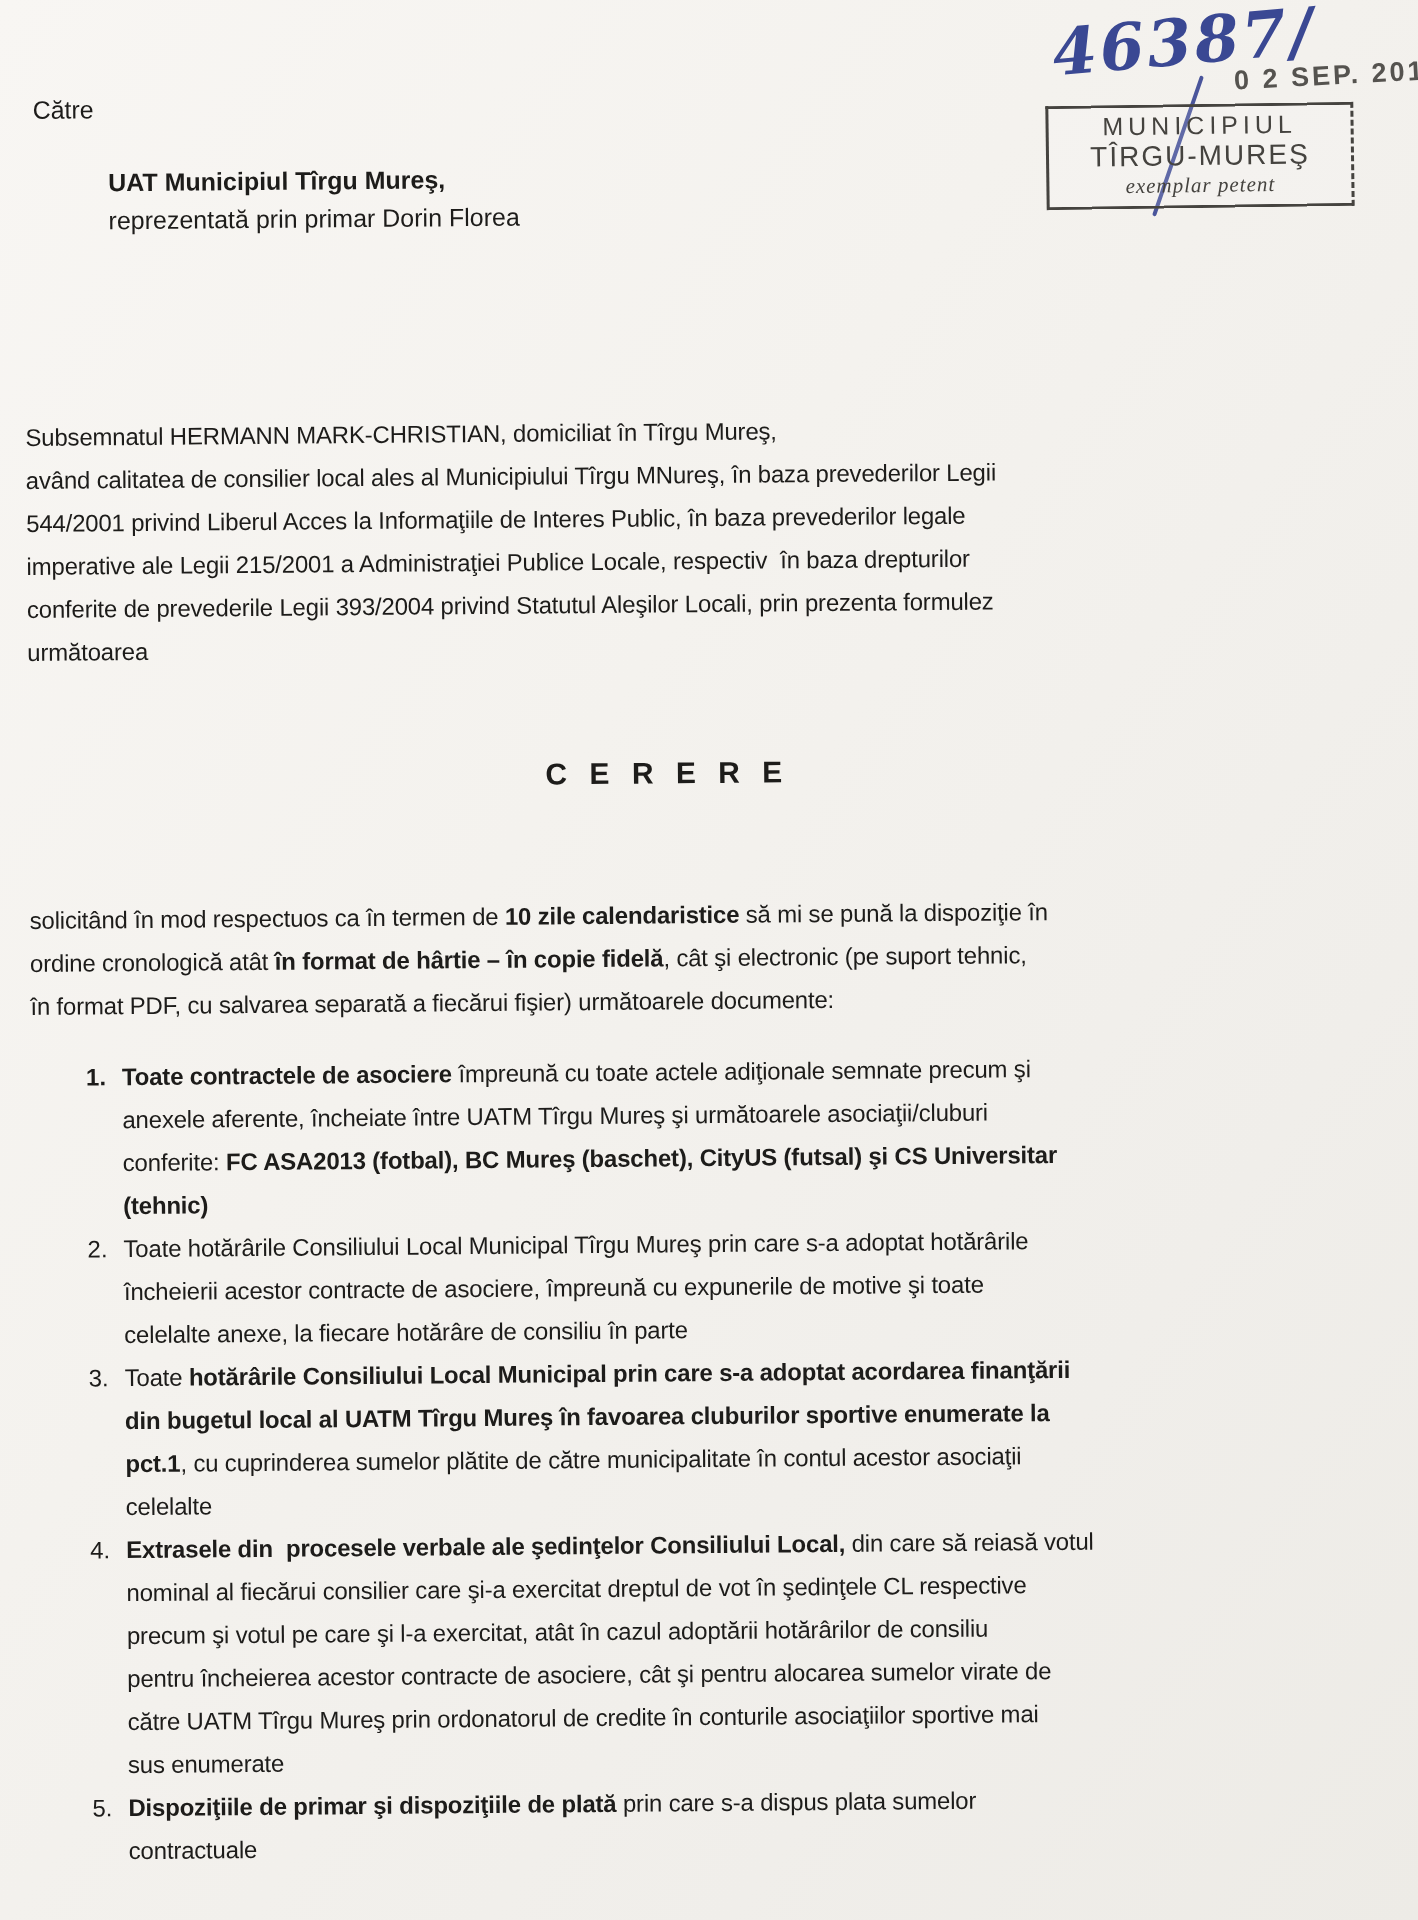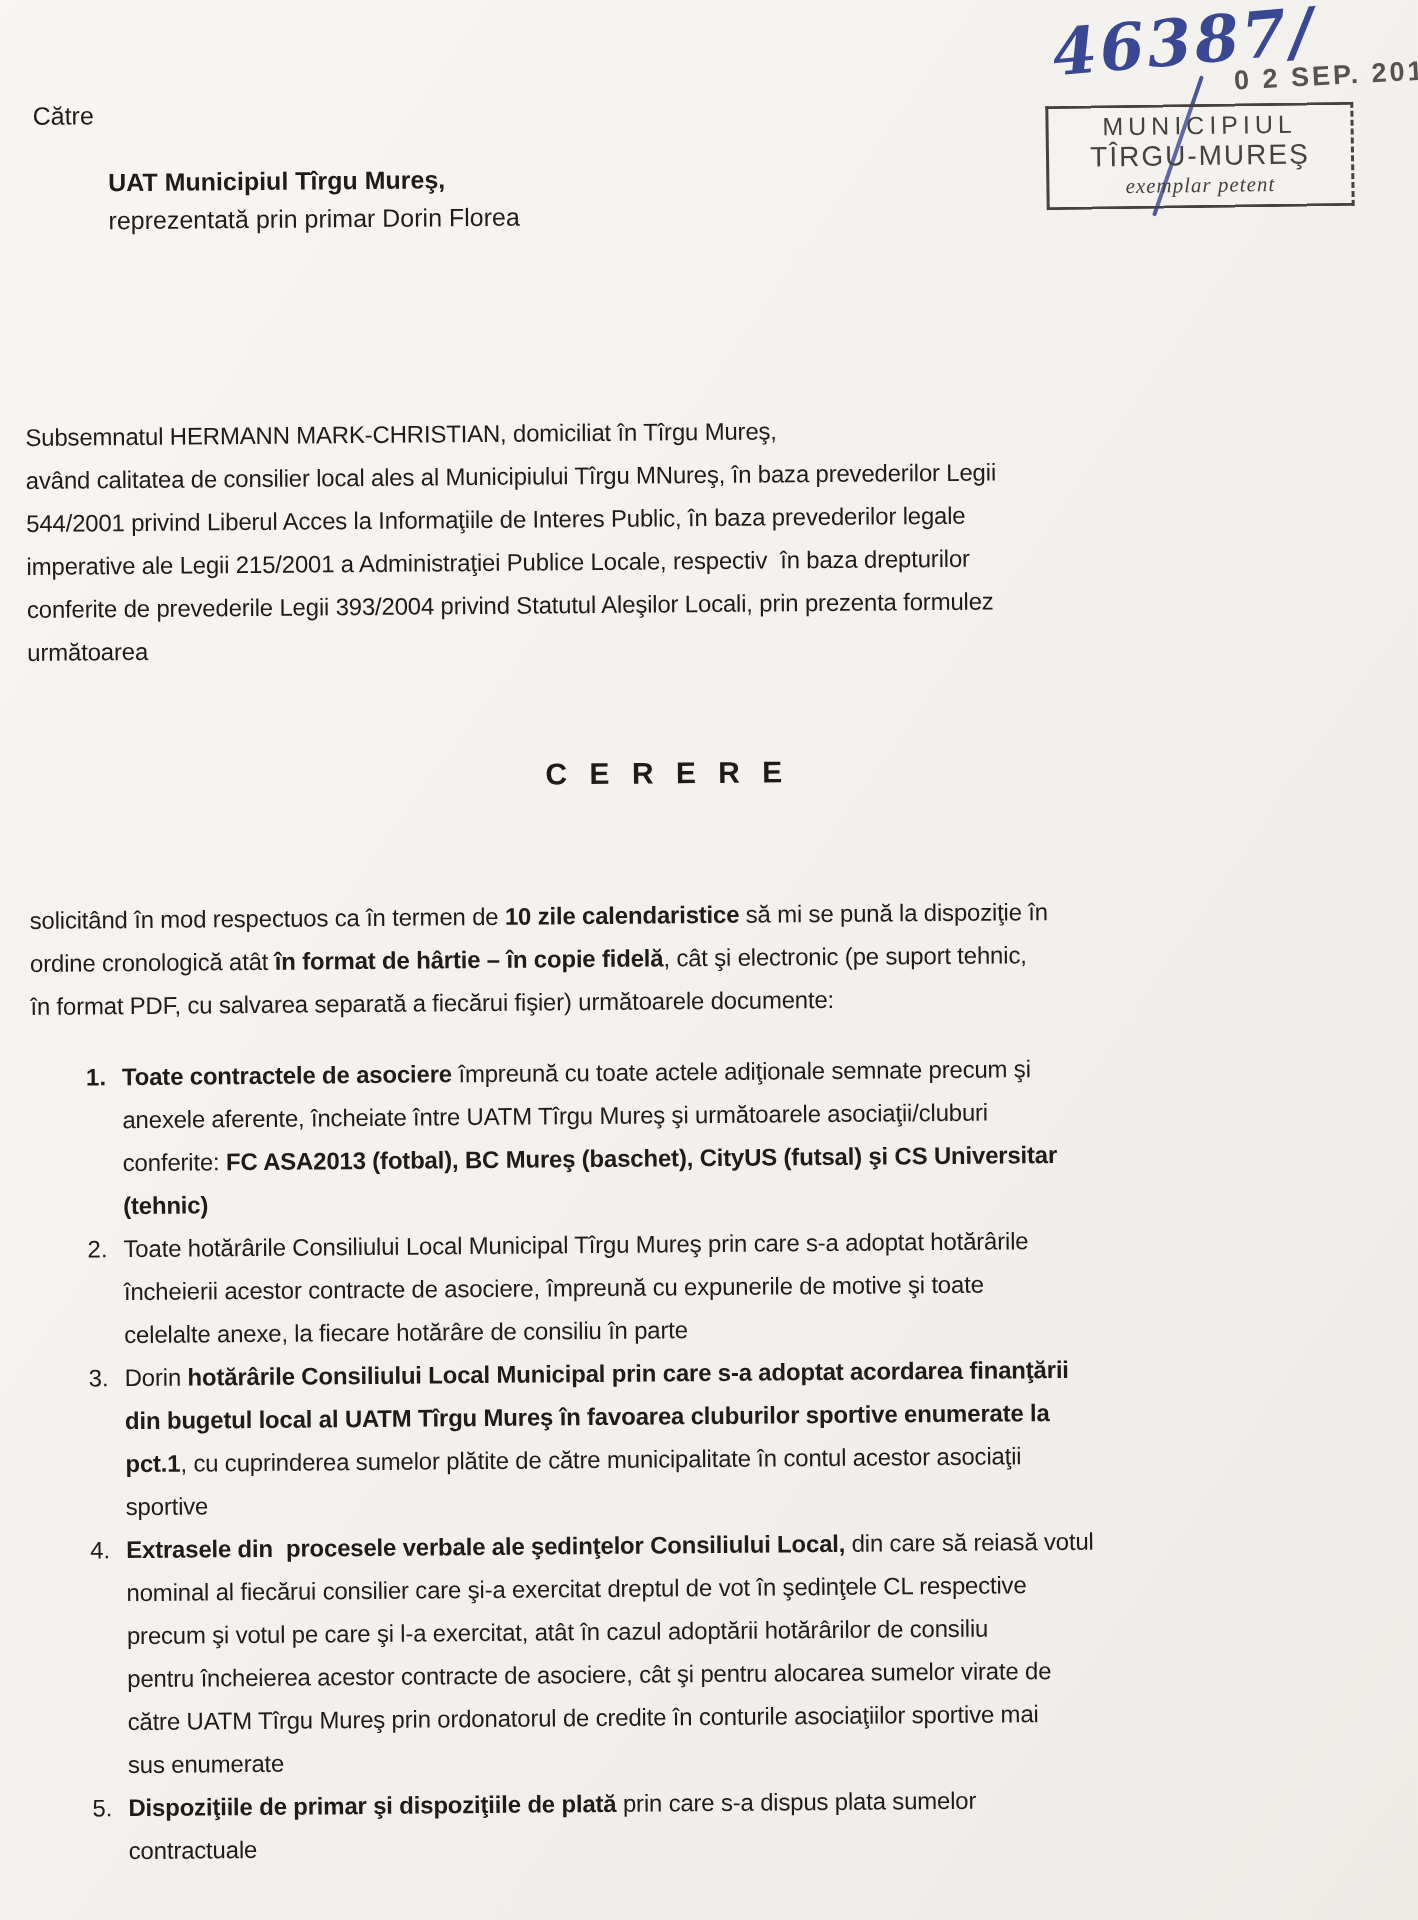--- a/index.html
+++ b/index.html
@@ -7,21 +7,21 @@
     position:relative;
     width:1418px;height:1920px;
     background:linear-gradient(125deg,#f8f6f3 0%,#f4f2ee 40%,#f0eeea 75%,#edebe6 100%);
     overflow:hidden;
     font-family:"Liberation Sans",sans-serif;
     color:#1d1c1a;
   }
   .content{position:absolute;inset:0;transform:rotate(-0.5deg);}
   .line{white-space:pre;font-size:24px;line-height:43px;letter-spacing:-0.2px;}
   .b{font-weight:bold;}
-  .salutation{position:absolute;left:40px;top:96px;font-size:25px;}
+  .salutation{position:absolute;left:40px;top:90px;font-size:25px;}
   .recipient{position:absolute;left:115px;top:158px;font-size:25px;line-height:38px;}
   .intro{position:absolute;left:30px;top:410px;}
   .doc-title{
     position:absolute;left:30px;right:110px;top:756px;
     text-align:center;font-size:30px;font-weight:bold;letter-spacing:7px;white-space:pre;
   }
   .request{position:absolute;left:30px;top:893px;}
   .doc-list{position:absolute;left:85px;top:1050px;}
   .list-item{display:flex;}
   .num{width:36px;flex:0 0 36px;font-size:24px;line-height:43px;}
@@ -106,24 +106,24 @@
           <div class="num">2.</div>
           <div class="item-body">
             <div class="line"><span>Toate hotărârile Consiliului Local Municipal Tîrgu Mureş prin care s-a adoptat hotărârile</span></div>
             <div class="line"><span>încheierii acestor contracte de asociere, împreună cu expunerile de motive şi toate</span></div>
             <div class="line"><span>celelalte anexe, la fiecare hotărâre de consiliu în parte</span></div>
           </div>
         </div>
         <div class="list-item">
           <div class="num">3.</div>
           <div class="item-body">
-            <div class="line"><span>Dorin </span><span class="b">hotărârile Consiliului Local Municipal prin care s-a adoptat acordarea finanţării</span></div>
+            <div class="line"><span>Toate </span><span class="b">hotărârile Consiliului Local Municipal prin care s-a adoptat acordarea finanţării</span></div>
             <div class="line"><span class="b">din bugetul local al UATM Tîrgu Mureş în favoarea cluburilor sportive enumerate la</span></div>
             <div class="line"><span class="b">pct.1</span><span>, cu cuprinderea sumelor plătite de către municipalitate în contul acestor asociaţii</span></div>
-            <div class="line"><span>sportive</span></div>
+            <div class="line"><span>celelalte</span></div>
           </div>
         </div>
         <div class="list-item">
           <div class="num">4.</div>
           <div class="item-body">
             <div class="line"><span class="b">Extrasele din  procesele verbale ale şedinţelor Consiliului Local,</span><span> din care să reiasă votul</span></div>
             <div class="line"><span>nominal al fiecărui consilier care şi-a exercitat dreptul de vot în şedinţele CL respective</span></div>
             <div class="line"><span>precum şi votul pe care şi l-a exercitat, atât în cazul adoptării hotărârilor de consiliu</span></div>
             <div class="line"><span>pentru încheierea acestor contracte de asociere, cât şi pentru alocarea sumelor virate de</span></div>
             <div class="line"><span>către UATM Tîrgu Mureş prin ordonatorul de credite în conturile asociaţiilor sportive mai</span></div>

